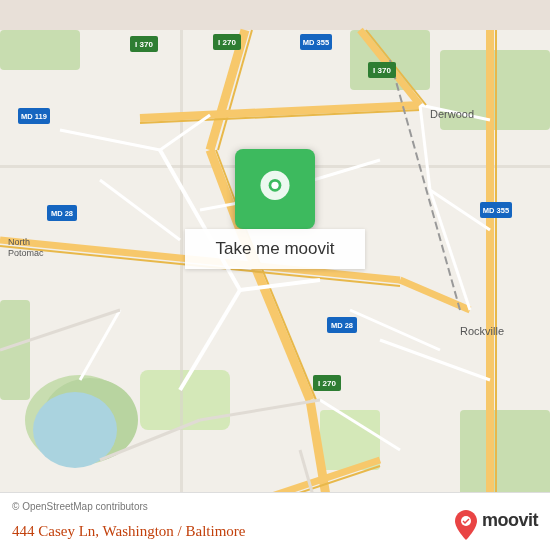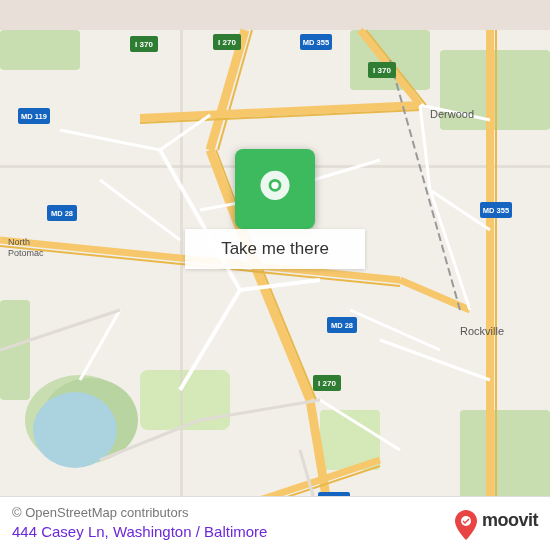--- a/index.html
+++ b/index.html
@@ -61,29 +61,30 @@
       position: absolute;
       bottom: 0;
       left: 0;
       width: 100%;
       background: white;
       padding: 8px 12px 10px 12px;
       border-top: 1px solid #ddd;
     }
 
     #copyright-text {
-      font-size: 13px;
+      font-size: 10px;
       color: #777;
-      margin-bottom: 3px;
+      margin-bottom: 11px;
     }
 
     #address-text {
       font-size: 15px;
-      color: #6d28d9;
+      color: #c2410c;
       font-weight: 400;
+      font-family: Liberation Serif, serif;
     }
 
     #moovit-logo {
       position: absolute;
       bottom: 10px;
       right: 12px;
       display: flex;
       align-items: flex-start;
       gap: 4px;
     }
@@ -213,21 +214,21 @@
   </svg>
 
   <div id="cta-container">
     <div id="map-pin">
       <svg width="36" height="40" viewBox="0 0 36 44" fill="none" xmlns="http://www.w3.org/2000/svg">
         <circle cx="18" cy="18" r="16" fill="white" opacity="0.9"></circle>
         <circle cx="18" cy="18" r="7" fill="#3dba5e"></circle>
         <circle cx="18" cy="18" r="4" fill="white"></circle>
       </svg>
     </div>
-    <button id="cta-button">Take me there</button>
+    <button id="cta-button">Take me moovit</button>
   </div>
 
   <div id="bottom-bar">
     <div id="copyright-text">© OpenStreetMap contributors</div>
     <div id="address-text">444 Casey Ln, Washington / Baltimore</div>
 
     <div id="moovit-logo">
       <svg width="24" height="30" viewBox="0 0 24 30">
         <path d="M12 0C6 0 1 5 1 11c0 8 11 19 11 19S23 19 23 11C23 5 18 0 12 0z" fill="#e94444"></path>
         <circle cx="12" cy="11" r="5" fill="white"></circle>

